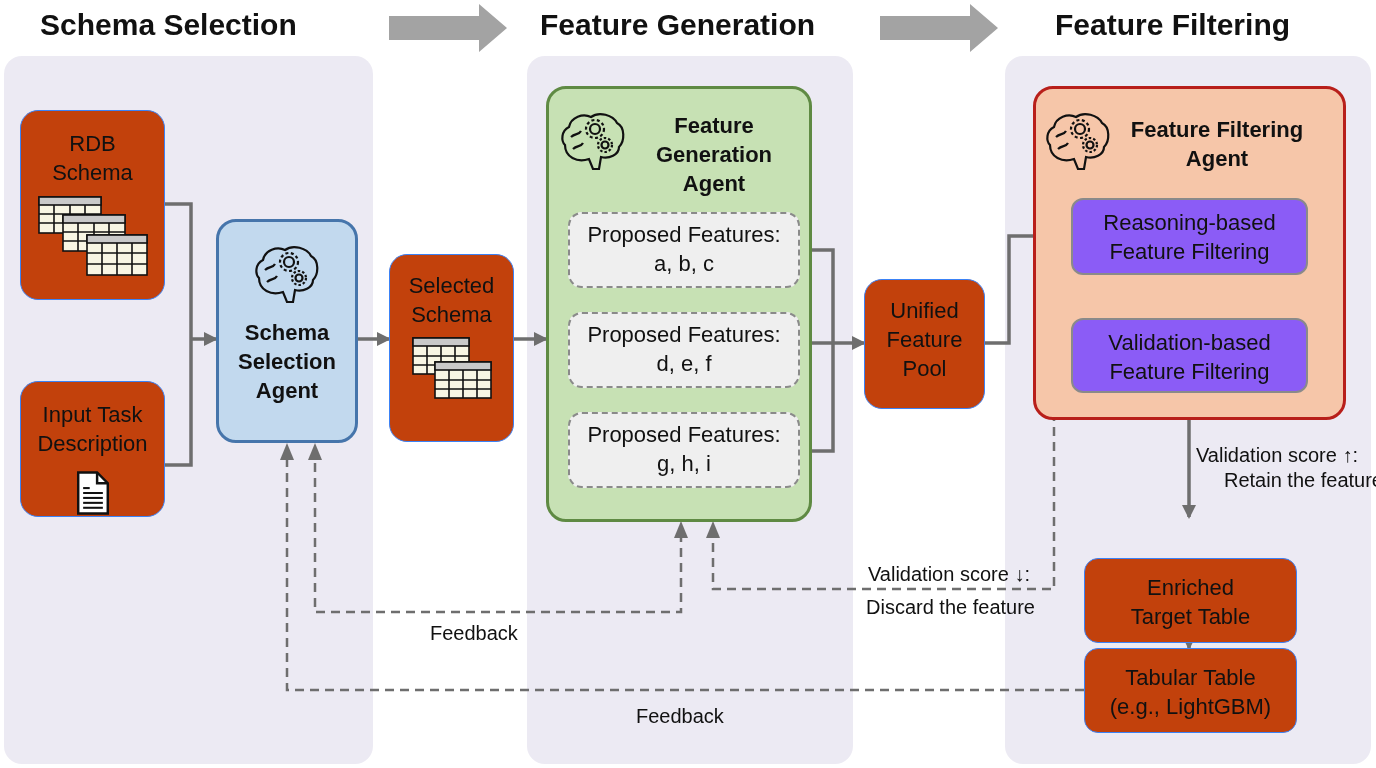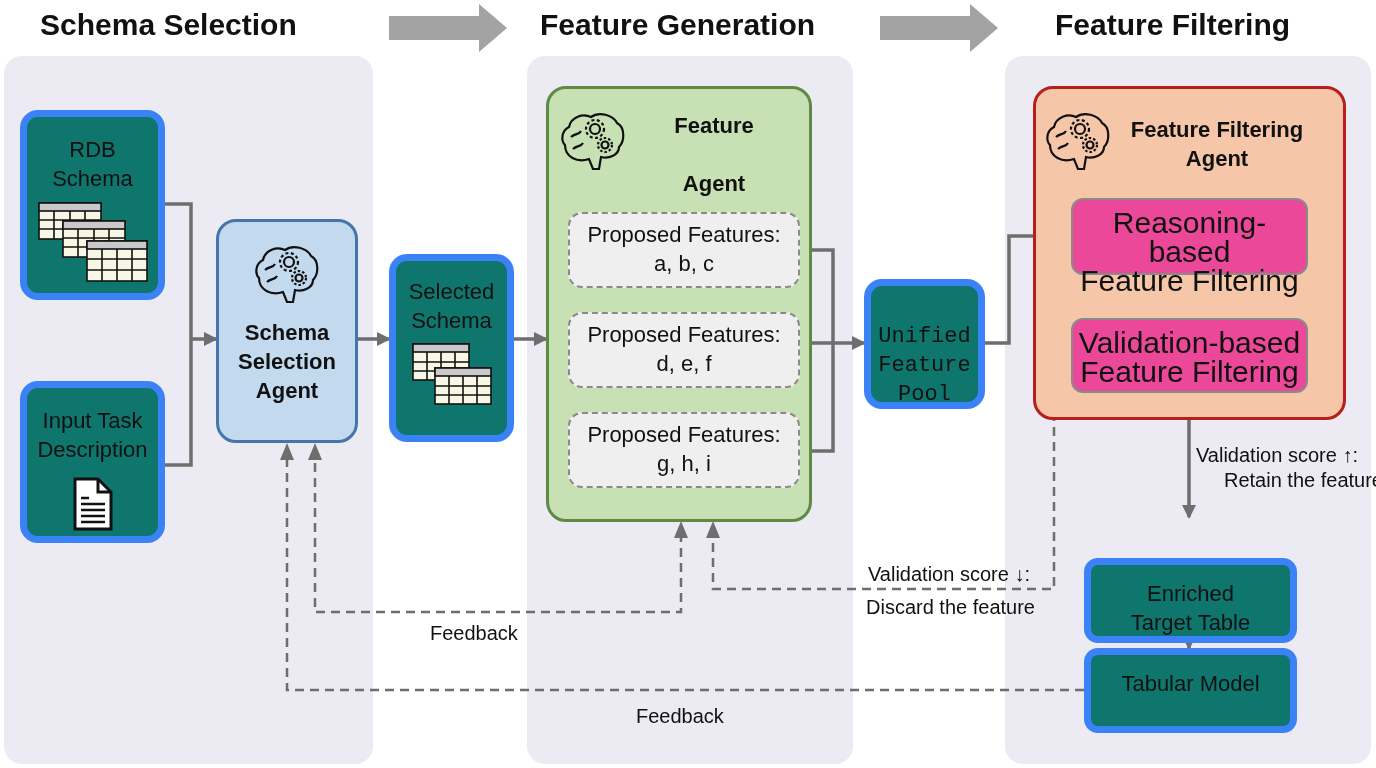--- a/index.html
+++ b/index.html
@@ -1,31 +1,31 @@
 <!DOCTYPE html>
 <html><head>
 <meta charset="utf-8">
 <style>
   html, body { margin: 0; padding: 0; background: #ffffff; }
   body { width: 1376px; height: 768px; position: relative; overflow: hidden;
          font-family: "Liberation Sans", sans-serif; color: #111; }
   .abs { position: absolute; }
   .stage-title { position: absolute; font-weight: bold; font-size: 30px; text-align: left; top: 8px; }
   .panel { position: absolute; background: #eceaf3; border-radius: 18px; }
-  .box { position: absolute; border: 7px solid #3b82f6; border-radius: 18px; background: #0f766e;
+  .box { position: absolute; border: 1px solid #3b82f6; border-radius: 18px; background: #c2410c;
          display: flex; flex-direction: column; align-items: center; box-sizing: border-box; text-align: center; }
   .txt { font-size: 22px; line-height: 29px; }
   .bold { font-weight: bold; }
   .agent-blue { background: #c2d9ee; border: 3px solid #4675ab; border-radius: 20px; }
   .agent-green { background: #c7e1b4; border: 3px solid #5f8a43; border-radius: 20px; }
   .agent-red { background: #f6c6a9; border: 3px solid #b81f1a; border-radius: 20px; }
   .prop { position: absolute; background: #efefef; border: 2px dashed #8a8a8a; border-radius: 14px;
           box-sizing: border-box; text-align: center; font-size: 22px; line-height: 29px; padding-top: 6px; }
-  .grey-box { position: absolute; background: #ec4899; border: 2px solid #8a8a8a; border-radius: 12px;
-              box-sizing: border-box; text-align: center; font-size: 30px; line-height: 29px; padding-top: 8px; }
+  .grey-box { position: absolute; background: #8b5cf6; border: 2px solid #8a8a8a; border-radius: 12px;
+              box-sizing: border-box; text-align: center; font-size: 22px; line-height: 29px; padding-top: 8px; }
   .label { position: absolute; font-size: 20px; line-height: 26px; white-space: nowrap; text-align: center; }
   svg.overlay { position: absolute; left: 0; top: 0; pointer-events: none; }
 </style>
 </head>
 <body>
 
 <div class="stage-title" style="left:40px; width:296px;">Schema Selection</div>
 <div class="stage-title" style="left:540px; width:310px;">Feature Generation</div>
 <div class="stage-title" style="left:1055px; width:270px;">Feature Filtering</div>
 
@@ -108,21 +108,21 @@
         <rect x="52" y="42" width="60" height="8" fill="#c9c9c9"></rect>
       <line x1="52" y1="60" x2="112" y2="60"></line>
         <line x1="52" y1="71" x2="112" y2="71"></line>
       <line x1="67" y1="50" x2="67" y2="82"></line>
         <line x1="82" y1="50" x2="82" y2="82"></line>
         <line x1="97" y1="50" x2="97" y2="82"></line>
     </g>
   </svg>
 </div>
 
-<div class="box" style="left:20px;top:381px;width:145px;height:162px;padding-top:18px;">
+<div class="box" style="left:20px;top:381px;width:145px;height:136px;padding-top:18px;">
   <div class="txt">Input Task</div>
   <div class="txt">Description</div>
   <svg width="44" height="56" viewBox="0 0 44 56" style="margin-top:12px">
     <path d="M4,3 H27 L40,16 V53 H4 Z" fill="#fff" stroke="#111" stroke-width="3"></path>
     <path d="M27,3 V16 H40" fill="none" stroke="#111" stroke-width="3"></path>
     <g stroke="#111" stroke-width="2.5">
         <line x1="10" y1="22" x2="18" y2="22"></line>
         <line x1="10" y1="28" x2="34" y2="28"></line>
     <line x1="10" y1="34" x2="34" y2="34"></line>
         <line x1="10" y1="40" x2="34" y2="40"></line>
@@ -177,37 +177,38 @@
       <path d="M30,48 C18,52 6,46 6,34 C2,30 2,20 10,16 C12,6 24,2 32,6 C40,0 54,4 58,12 C66,16 66,30 60,36 C60,44 50,48 42,46 L40,58 H34 Z"></path>
       <circle cx="36" cy="18" r="5"></circle>
         <circle cx="36" cy="18" r="9" stroke-dasharray="3,2.5"></circle>
       <circle cx="46" cy="34" r="3.5"></circle>
         <circle cx="46" cy="34" r="7" stroke-dasharray="2.5,2"></circle>
       <path d="M12,26 C16,22 20,24 22,20"></path>
         <path d="M14,38 C18,34 22,36 24,32"></path>
     </g>
   </svg>
   <div class="abs txt bold" style="left:90px;top:22px;width:150px;text-align:center;">Feature</div>
+  <div class="abs txt bold" style="left:90px;top:51px;width:150px;text-align:center;">Generation</div>
   <div class="abs txt bold" style="left:90px;top:80px;width:150px;text-align:center;">Agent</div>
 </div>
 
 <div class="prop" style="left:568px;top:212px;width:232px;height:76px;">
   <div>Proposed Features:</div>
   <div>a, b, c</div>
 </div>
 <div class="prop" style="left:568px;top:312px;width:232px;height:76px;">
   <div>Proposed Features:</div>
   <div>d, e, f</div>
 </div>
 <div class="prop" style="left:568px;top:412px;width:232px;height:76px;">
   <div>Proposed Features:</div>
   <div>g, h, i</div>
 </div>
 
-<div class="box" style="left:864px;top:279px;width:121px;height:130px;padding-top:36px;font-family:Liberation Mono, monospace;">
+<div class="box" style="left:864px;top:279px;width:121px;height:130px;padding-top:16px;">
   <div class="txt">Unified</div>
   <div class="txt">Feature</div>
   <div class="txt">Pool</div>
 </div>
 
 <div class="abs agent-red" style="left:1033px;top:86px;width:313px;height:334px;box-sizing:border-box;">
   <svg class="abs" width="68" height="62" viewBox="0 0 68 62" style="left:8px;top:22px">
     <g fill="none" stroke="#111" stroke-width="2.2">
       <path d="M30,48 C18,52 6,46 6,34 C2,30 2,20 10,16 C12,6 24,2 32,6 C40,0 54,4 58,12 C66,16 66,30 60,36 C60,44 50,48 42,46 L40,58 H34 Z"></path>
       <circle cx="36" cy="18" r="5"></circle>
@@ -233,20 +234,21 @@
 
 <div class="label" style="left:1196px;top:442px;">Validation score ↑:</div>
 <div class="label" style="left:1196px;top:467px;margin-left:28px;">Retain the feature</div>
 
 <div class="box" style="left:1084px;top:517px;width:213px;height:85px;padding-top:14px;border-radius:14px;margin-top:41px;">
   <div class="txt">Enriched</div>
   <div class="txt">Target Table</div>
 </div>
 
 <div class="box" style="left:1084px;top:648px;width:213px;height:85px;padding-top:14px;border-radius:14px;">
-  <div class="txt">Tabular Model</div>
+  <div class="txt">Tabular Table</div>
+  <div class="txt">(e.g., LightGBM)</div>
 </div>
 
 <div class="label" style="left:868px;top:561px;">Validation score ↓:</div>
 <div class="label" style="left:866px;top:594px;">Discard the feature</div>
 
 <div class="label" style="left:430px;top:620px;">Feedback</div>
 <div class="label" style="left:636px;top:703px;">Feedback</div>
 
 </body></html>

